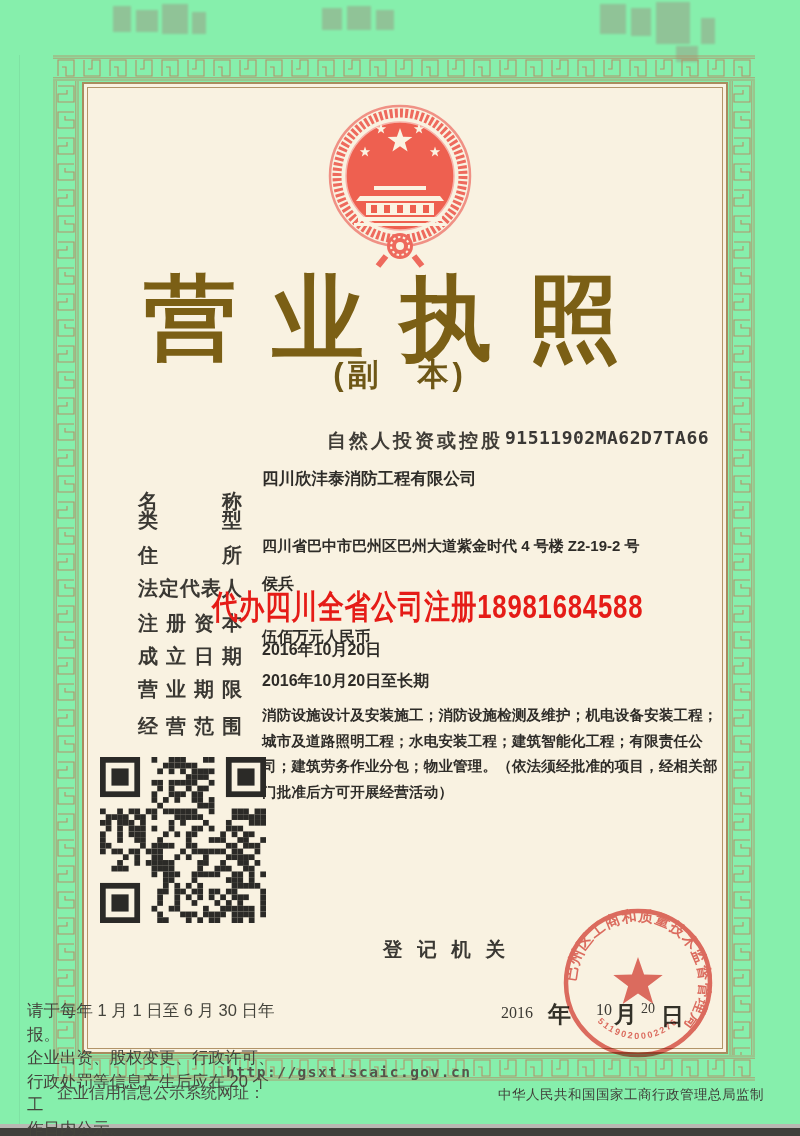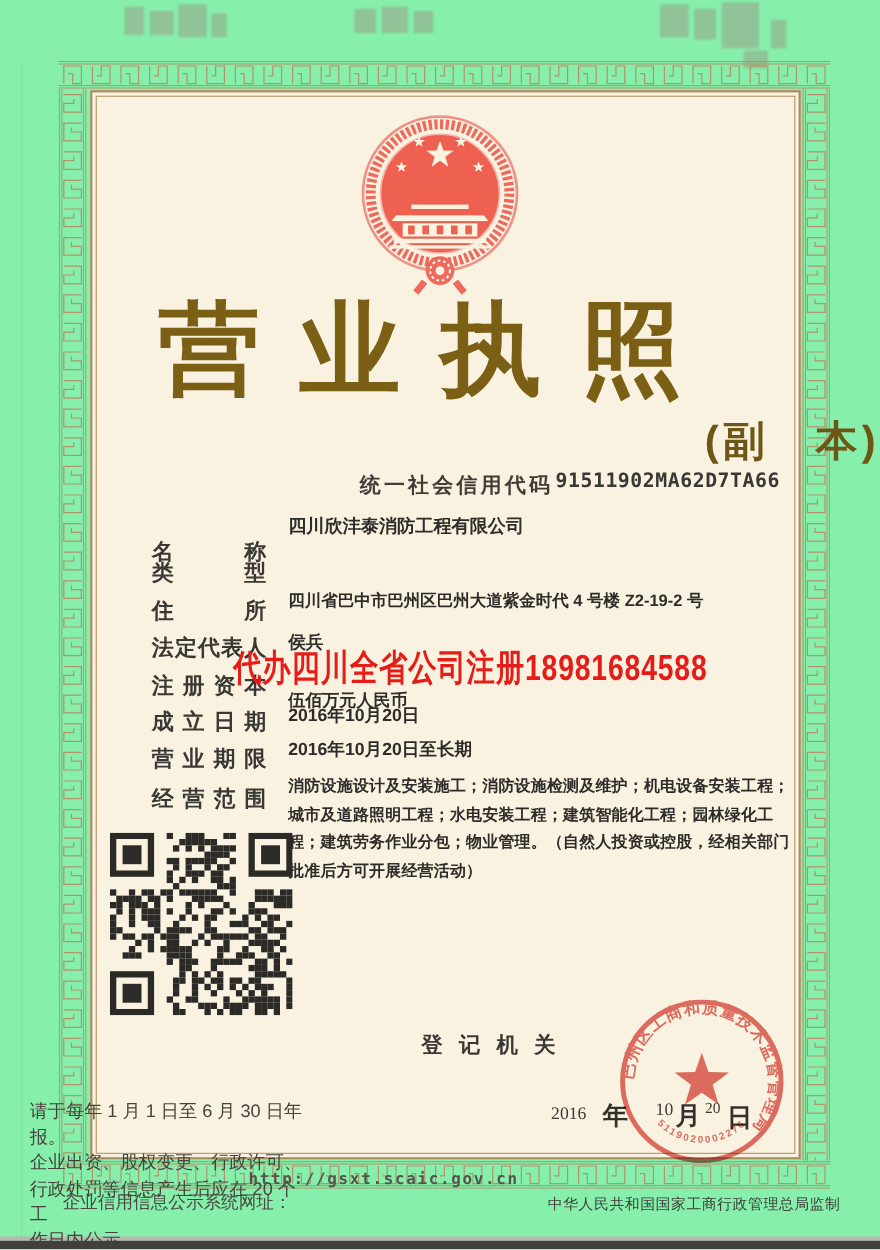--- a/index.html
+++ b/index.html
@@ -16,21 +16,21 @@
 
   
   .ghost{position:absolute;filter:blur(1px);opacity:.55;}
   .ghost div{position:absolute;background:#99a087;}
 
   
   .emblem{left:308px;top:100px;width:184px;height:168px;}
 
   
   .title{left:0;top:272px;width:800px;text-align:center;font-size:92px;font-weight:900;color:#7b5f15;letter-spacing:36px;margin-right:-36px;line-height:1.0;}
-  .subtitle{left:0;top:376px;width:800px;text-align:right;font-size:38px;font-weight:700;color:#6e5716;letter-spacing:4px;}
+  .subtitle{left:0;top:354px;width:800px;text-align:center;font-size:31px;font-weight:700;color:#6e5716;letter-spacing:4px;}
 
   
   .credit-label{left:327px;top:428px;font-size:19px;font-weight:700;color:#403d37;letter-spacing:3px;}
   .credit-code{left:505px;top:427px;font-size:18px;font-weight:600;color:#3a3835;font-family:"DejaVu Sans Mono",monospace;letter-spacing:.5px;}
 
   
   .flabel{left:138px;width:104px;text-align:justify;text-align-last:justify;font-size:20px;font-weight:600;color:#3a3833;}
   .fvalue{left:262px;color:#2e2c28;font-weight:600;}
   .v-name{top:468px;font-size:16.5px;}
   .v-type{top:504px;font-size:15.5px;}
@@ -280,21 +280,21 @@
     </g>
     <circle cx="92" cy="146" r="13" fill="#ee6a5d"></circle>
     <circle cx="92" cy="146" r="9" fill="none" stroke="#fbf3e2" stroke-width="2" stroke-dasharray="2.5 2.5"></circle>
     <circle cx="92" cy="146" r="4" fill="#fbf3e2"></circle>
     <path d="M78,156 L70,166 M106,156 L114,166" stroke="#ee6a5d" stroke-width="6"></path>
   </svg>
 
   <div class="abs title">营业执照</div>
   <div class="abs subtitle">(副　本)</div>
 
-  <div class="abs credit-label">统一社会信用代码</div>
+  <div class="abs credit-label">自然人投资或控股</div>
   <div class="abs credit-code">91511902MA62D7TA66</div>
 
   <div class="abs flabel" style="top:472px;margin-top:16px;">名称</div>
   <div class="abs fvalue v-name">四川欣沣泰消防工程有限公司</div>
 
   <div class="abs flabel" style="top:507px;">类型</div>
 
   <div class="abs flabel" style="top:542px;">住所</div>
   <div class="abs fvalue v-addr">四川省巴中市巴州区巴州大道紫金时代 4 号楼 Z2-19-2 号</div>
 
@@ -304,21 +304,21 @@
   <div class="abs flabel" style="top:610px;">注册资本</div>
   <div class="abs fvalue v-cap">伍佰万元人民币</div>
 
   <div class="abs flabel" style="top:643px;">成立日期</div>
   <div class="abs fvalue v-est">2016年10月20日</div>
 
   <div class="abs flabel" style="top:676px;">营业期限</div>
   <div class="abs fvalue v-term">2016年10月20日至长期</div>
 
   <div class="abs flabel" style="top:713px;">经营范围</div>
-  <div class="abs fvalue v-scope">消防设施设计及安装施工；消防设施检测及维护；机电设备安装工程；城市及道路照明工程；水电安装工程；建筑智能化工程；园林绿化工程；建筑劳务作业分包；物业管理。（自然人投资或控股，经相关部门批准后方可开展经营活动）</div>
+  <div class="abs fvalue v-scope">消防设施设计及安装施工；消防设施检测及维护；机电设备安装工程；城市及道路照明工程；水电安装工程；建筑智能化工程；有限责任公司；建筑劳务作业分包；物业管理。（依法须经批准的项目，经相关部门批准后方可开展经营活动）</div>
 
   <div class="abs watermark">代办四川全省公司注册18981684588</div>
 
   <svg id="qr" class="abs qr" viewBox="0 0 166 166">
       <rect x="51.51724137931035" y="0" width="5.724137931034483" height="5.724137931034483" fill="#2b2a27"></rect>
       <rect x="68.6896551724138" y="0" width="5.724137931034483" height="5.724137931034483" fill="#2b2a27"></rect>
       <rect x="74.41379310344828" y="0" width="5.724137931034483" height="5.724137931034483" fill="#2b2a27"></rect>
       <rect x="80.13793103448276" y="0" width="5.724137931034483" height="5.724137931034483" fill="#2b2a27"></rect>
       <rect x="103.0344827586207" y="0" width="5.724137931034483" height="5.724137931034483" fill="#2b2a27"></rect>
       <rect x="108.75862068965517" y="0" width="5.724137931034483" height="5.724137931034483" fill="#2b2a27"></rect>

